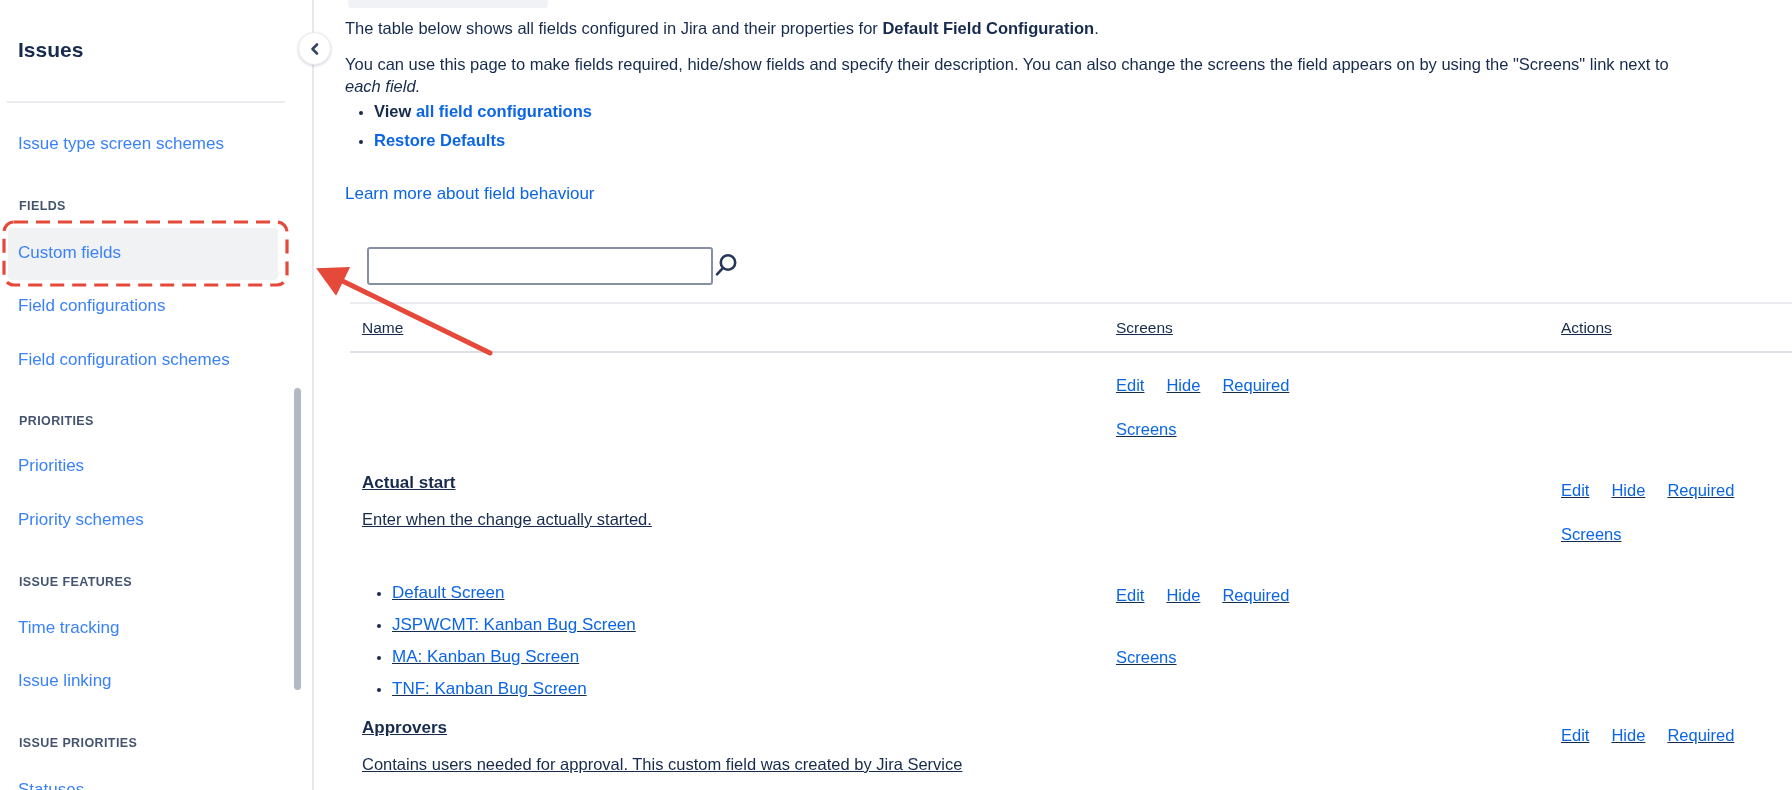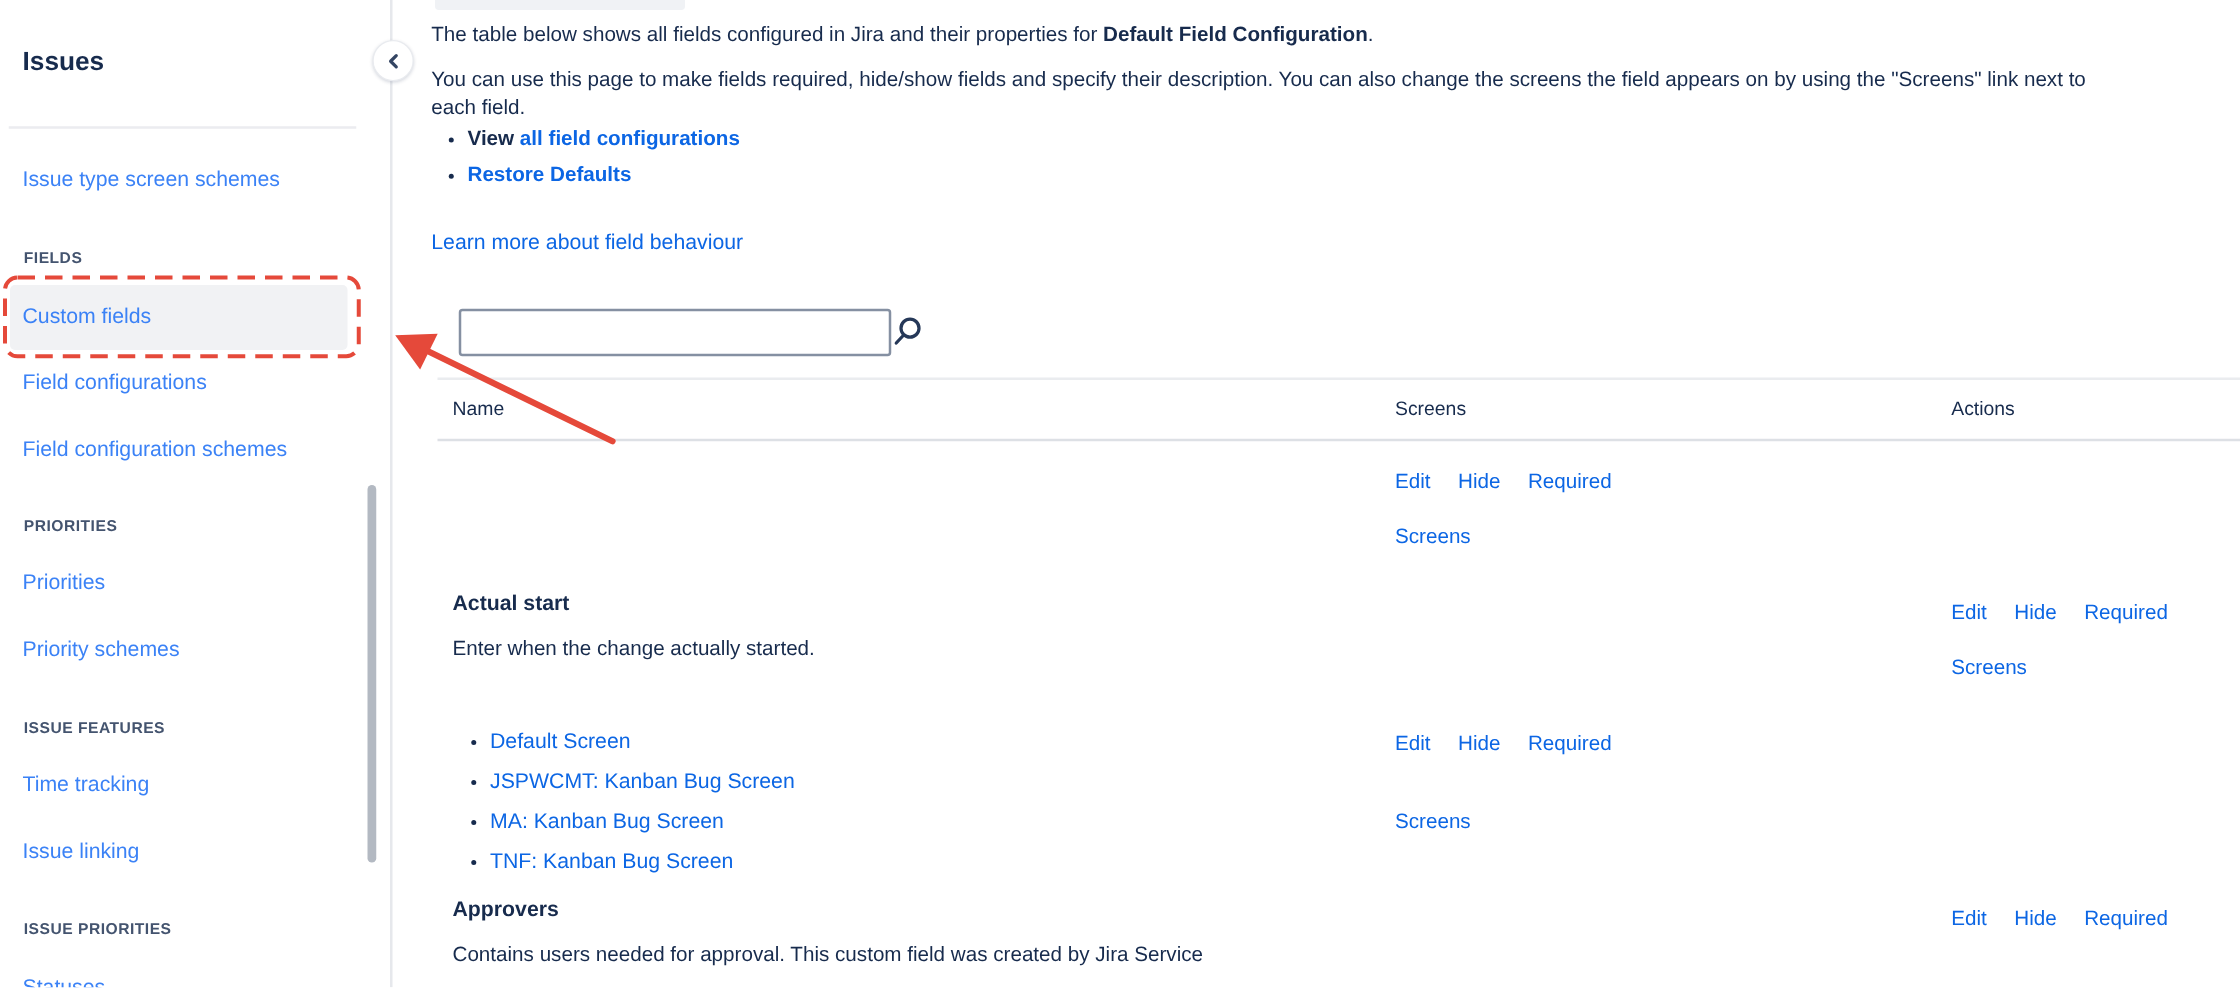--- a/index.html
+++ b/index.html
@@ -20,33 +20,33 @@
     background:#fff;border:1px solid #E9EBEF;box-shadow:0 1px 3px rgba(9,30,66,.18);
     display:flex;align-items:center;justify-content:center;padding:0;cursor:pointer;z-index:5;}
 
   
   .main{position:absolute;left:0;top:0;width:1792px;height:790px;}
   .badge{position:absolute;left:348px;top:-20px;height:28px;line-height:28px;background:#F0F2F5;border-radius:3px;
     padding:0 10px;font-size:14.5px;font-weight:700;color:#42526E;white-space:nowrap;}
   .badge a{color:#0C66E4;text-decoration:none;}
   .p1{position:absolute;left:345px;top:19px;font-size:16.5px;white-space:nowrap;color:#172B4D;}
   .p2a{position:absolute;left:345px;top:55px;font-size:16.5px;white-space:nowrap;color:#172B4D;width:1447px;overflow:hidden;}
-  .p2b{position:absolute;left:345px;top:77px;font-size:16.5px;white-space:nowrap;color:#172B4D;}
+  .p2b{position:absolute;left:345px;top:77px;font-size:16.5px;white-space:nowrap;color:#172B4D;font-style:italic;}
   .intro-bullets{position:absolute;left:352px;top:102px;margin:0;padding:0 0 0 22px;font-size:16.5px;font-weight:700;}
   .intro-bullets li{margin-bottom:10px;color:#172B4D;line-height:19px;}
   .intro-bullets li::marker{color:#172B4D;font-size:14px;}
   a.blue{color:#0C66E4;text-decoration:none;cursor:pointer;}
   .learn{position:absolute;left:345px;top:184px;font-size:17px;}
   .search-box{position:absolute;left:367px;top:247px;width:326px;height:34px;border:2px solid #8590A2;border-radius:3px;
     font-size:16px;padding:0 8px;color:#172B4D;background:#fff;outline:none;}
   .search-icon{position:absolute;left:712px;top:251px;width:28px;height:28px;cursor:pointer;}
 
   
   .ftable{position:absolute;left:350px;top:302px;width:1442px;border-top:2px solid #EAECEF;}
-  .trow{display:grid;grid-template-columns:754px 445px 1fr;}
+  .trow{display:grid;grid-template-columns:754px 445px 1fr;text-decoration:underline;}
   .thead{border-bottom:2px solid #DDE0E5;}
   .thead .cell{padding:15px 12px 14px 12px;font-size:15.5px;color:#172B4D;}
   .cell{padding:14px 12px 0 12px;}
   .row-1,.row-2{height:105px;}
   .row-3{height:140px;}
   .row-4{height:150px;}
   .fname{font-size:17px;font-weight:700;color:#172B4D;line-height:21px;}
   .fdesc{margin-top:16px;font-size:16.5px;color:#172B4D;line-height:21px;white-space:nowrap;}
   .screens-list{margin:0;padding:0 0 0 30px;list-style:disc;}
   .screens-list li{font-size:17px;line-height:32px;}

